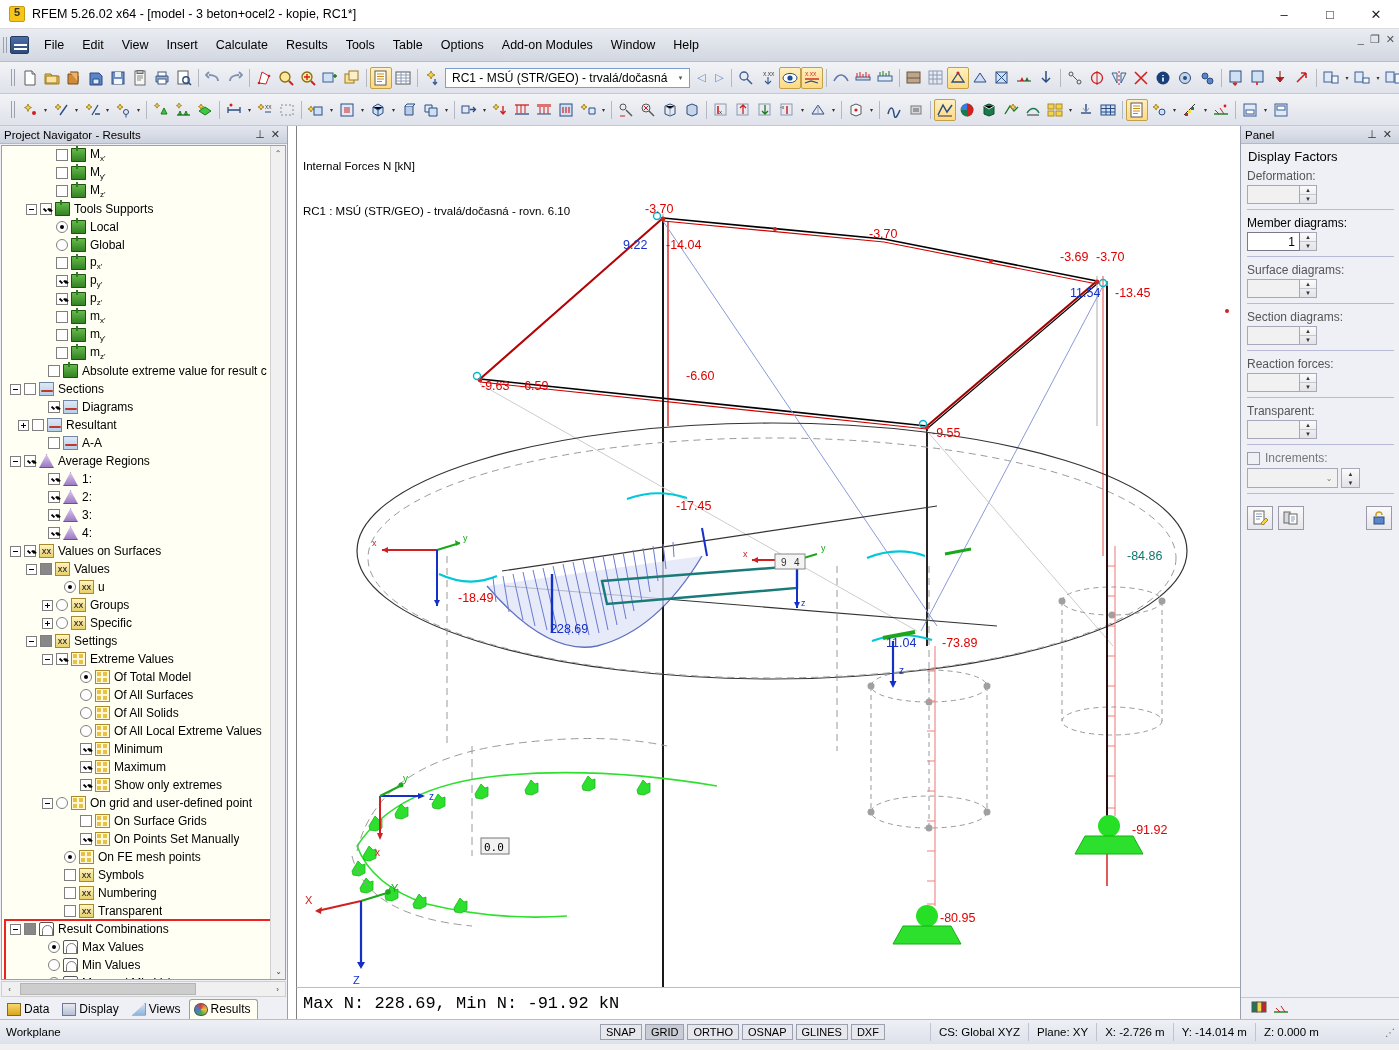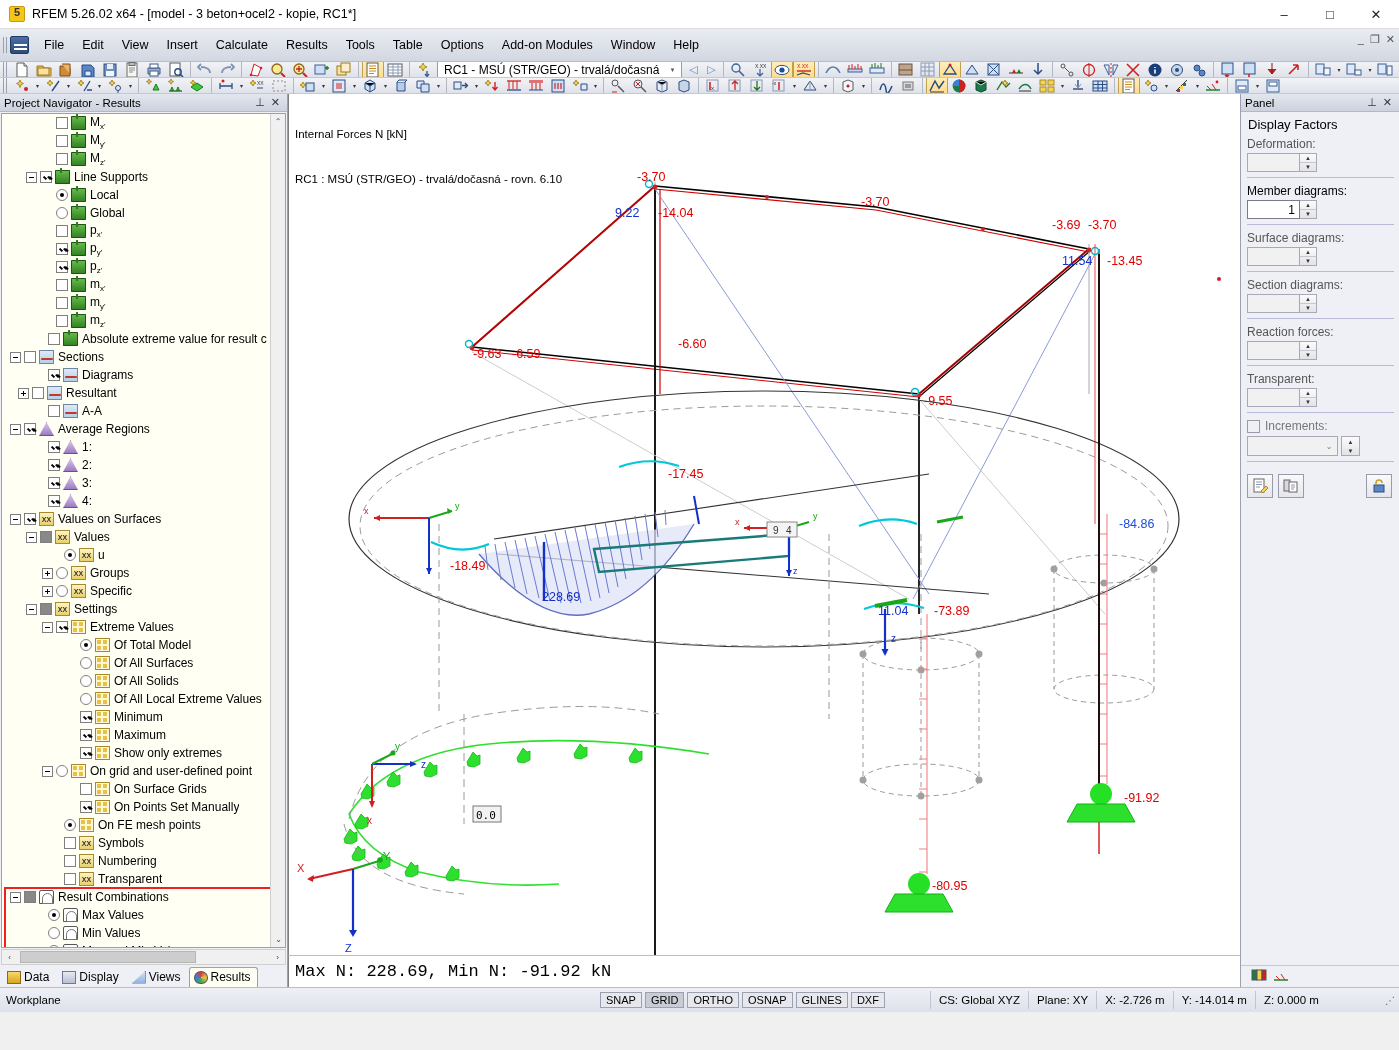--- a/index.html
+++ b/index.html
@@ -47,23 +47,24 @@
     content:""; position:absolute; left:3px; top:7px; width:13px;height:2px;
     background:#fff; box-shadow:0 4px 0 #fff;
   }
   #menubar .mi {
     padding:3px 9px; font-size:12.5px; cursor:default;
   }
   #menubar .mdibtns { position:absolute; right:4px; top:4px; display:flex; gap:6px;
      font-size:11px; color:#555; }
   
   .toolbar {
-    height:16px; background:linear-gradient(#f2f3f6,#dfe2ea);
+    height:32px; background:linear-gradient(#f2f3f6,#dfe2ea);
     display:flex; align-items:center; border-bottom:1px solid #c4c8d2;
     overflow:hidden;
+    padding-left:8px;
   }
   .tgrip { width:5px;height:17px;margin:0 3px;flex:none;
     background:repeating-linear-gradient(to right,#9aa0ad 0 1px,transparent 1px 3px); }
   .tb-btn {
     width:22px;height:22px;flex:none;margin:0 0px; position:relative;
     display:flex;align-items:center;justify-content:center;
     border:1px solid transparent; border-radius:2px;
   }
   .tb-btn.on { border-color:#c0a14a; background:linear-gradient(#fff0c0,#ffd982); }
   .tb-sep { width:1px;height:18px;background:#b4b8c2;margin:0 3px;flex:none; }
@@ -168,21 +169,21 @@
   }
   #nav .nav-tabs .tab.active{ background:#fffff4; border-color:#9aa0ad; border-radius:3px 3px 0 0;}
   .tabicon{ width:14px;height:13px;position:relative;flex:none;}
   .tic-data{ background:linear-gradient(#f6d96b,#d9a520); border:1px solid #8d6a12;}
   .tic-display{ background:linear-gradient(#e6e9f2,#b9c0d4); border:1px solid #6f7894;}
   .tic-views{ background:linear-gradient(#cfe0f5,#8fb4dd); border:1px solid #5c7fa8;
      clip-path:polygon(0 100%,100% 0,100% 100%);}
   .tic-results{ background:conic-gradient(#e03a3a,#e8c23a,#46a846,#3a7de0,#e03a3a);
      border-radius:50% 50% 45% 45%; border:1px solid #555;}
   
-  #viewwrap { flex:1; display:flex; flex-direction:column; background:#fff; position:relative;}
+  #viewwrap { flex:1; display:flex; flex-direction:column; background:#fff; position:relative;padding-left:8px;}
   #view { flex:1; position:relative; background:#fff; overflow:hidden;
       border-left:1px solid #808080; }
   #view .vp-label{ position:absolute; left:6px; top:3px; font-size:11.5px; line-height:15px;
      white-space:pre; }
   #view svg{ position:absolute; left:0; top:0; }
   .vval{ font-family:"Liberation Sans",sans-serif; font-size:12.5px; }
   #statusline {
     height:32px; background:#fff; border-top:1px solid #b8bdc9; border-left:1px solid #808080;
     display:flex;align-items:center;padding-left:6px;font-size:17px;font-family:Liberation Mono, monospace;
   }
@@ -937,21 +938,21 @@
             <span class="dots"></span>
             <span class="cbx "></span>
             <span class="ticon ti-support"></span>
             <span class="tlbl">M<sub>z'</sub></span>
           </div>
           <div class="trow">
             <span class="indent" style="width:24px"></span>
             <span class="exp "></span>
             <span class="cbx ck"></span>
             <span class="ticon ti-support"></span>
-            <span class="tlbl">Line Supports</span>
+            <span class="tlbl">Tools Supports</span>
           </div>
           <div class="trow">
             <span class="indent" style="width:40px"></span>
             <span class="dots"></span>
             <span class="rdo ck"></span>
             <span class="ticon ti-support"></span>
             <span class="tlbl">Local</span>
           </div>
           <div class="trow">
             <span class="indent" style="width:40px"></span>
@@ -1517,21 +1518,21 @@
           <div class="vval" style="position: absolute; left: 572px; top: 101px; color: rgb(224, 0, 0); white-space: nowrap;">-3.70</div>
           <div class="vval" style="position: absolute; left: 763px; top: 124px; color: rgb(224, 0, 0); white-space: nowrap;">-3.69</div>
           <div class="vval" style="position: absolute; left: 799px; top: 124px; color: rgb(224, 0, 0); white-space: nowrap;">-3.70</div>
           <div class="vval" style="position: absolute; left: 773px; top: 160px; color: rgb(20, 48, 200); white-space: nowrap;">11.54</div>
           <div class="vval" style="position: absolute; left: 818px; top: 160px; color: rgb(224, 0, 0); white-space: nowrap;">-13.45</div>
           <div class="vval" style="position: absolute; left: 184px; top: 253px; color: rgb(224, 0, 0); white-space: nowrap;">-9.63</div>
           <div class="vval" style="position: absolute; left: 223px; top: 253px; color: rgb(224, 0, 0); white-space: nowrap;">-6.59</div>
           <div class="vval" style="position: absolute; left: 389px; top: 243px; color: rgb(224, 0, 0); white-space: nowrap;">-6.60</div>
           <div class="vval" style="position: absolute; left: 635px; top: 300px; color: rgb(224, 0, 0); white-space: nowrap;">-9.55</div>
           <div class="vval" style="position: absolute; left: 379px; top: 373px; color: rgb(224, 0, 0); white-space: nowrap;">-17.45</div>
-          <div class="vval" style="position: absolute; left: 830px; top: 423px; color: #1d4ed8; white-space: nowrap;">-84.86</div>
+          <div class="vval" style="position: absolute; left: 830px; top: 423px; color: #0f766e; white-space: nowrap;">-84.86</div>
           <div class="vval" style="position: absolute; left: 161px; top: 465px; color: rgb(224, 0, 0); white-space: nowrap;">-18.49</div>
           <div class="vval" style="position: absolute; left: 253px; top: 496px; color: rgb(20, 48, 200); white-space: nowrap;">228.69</div>
           <div class="vval" style="position: absolute; left: 589px; top: 510px; color: rgb(20, 48, 200); white-space: nowrap;">11.04</div>
           <div class="vval" style="position: absolute; left: 645px; top: 510px; color: rgb(224, 0, 0); white-space: nowrap;">-73.89</div>
           <div class="vval" style="position: absolute; left: 643px; top: 785px; color: rgb(224, 0, 0); white-space: nowrap;">-80.95</div>
           <div class="vval" style="position: absolute; left: 835px; top: 697px; color: rgb(224, 0, 0); white-space: nowrap;">-91.92</div>
         </div>
     </div>
     <div id="statusline">
       <span>Max N: 228.69, Min N: -91.92 kN</span>

